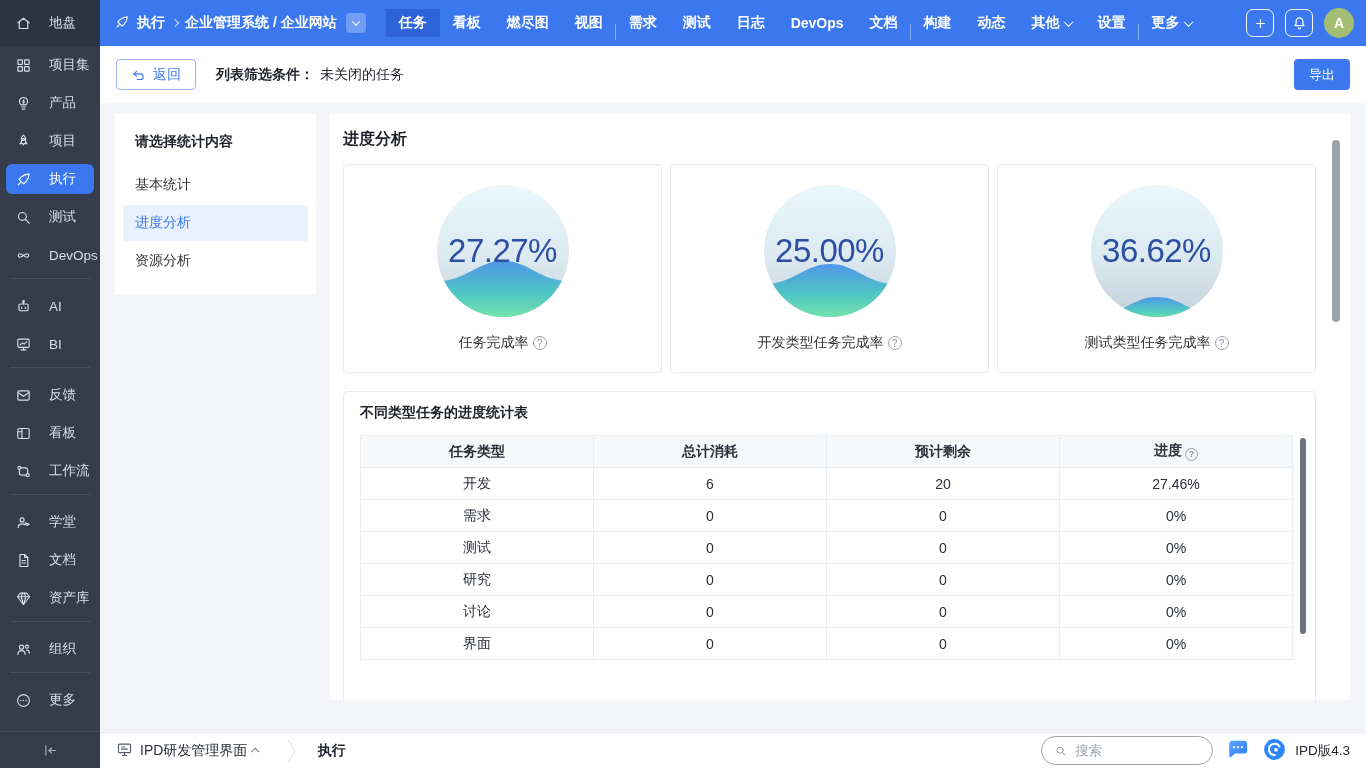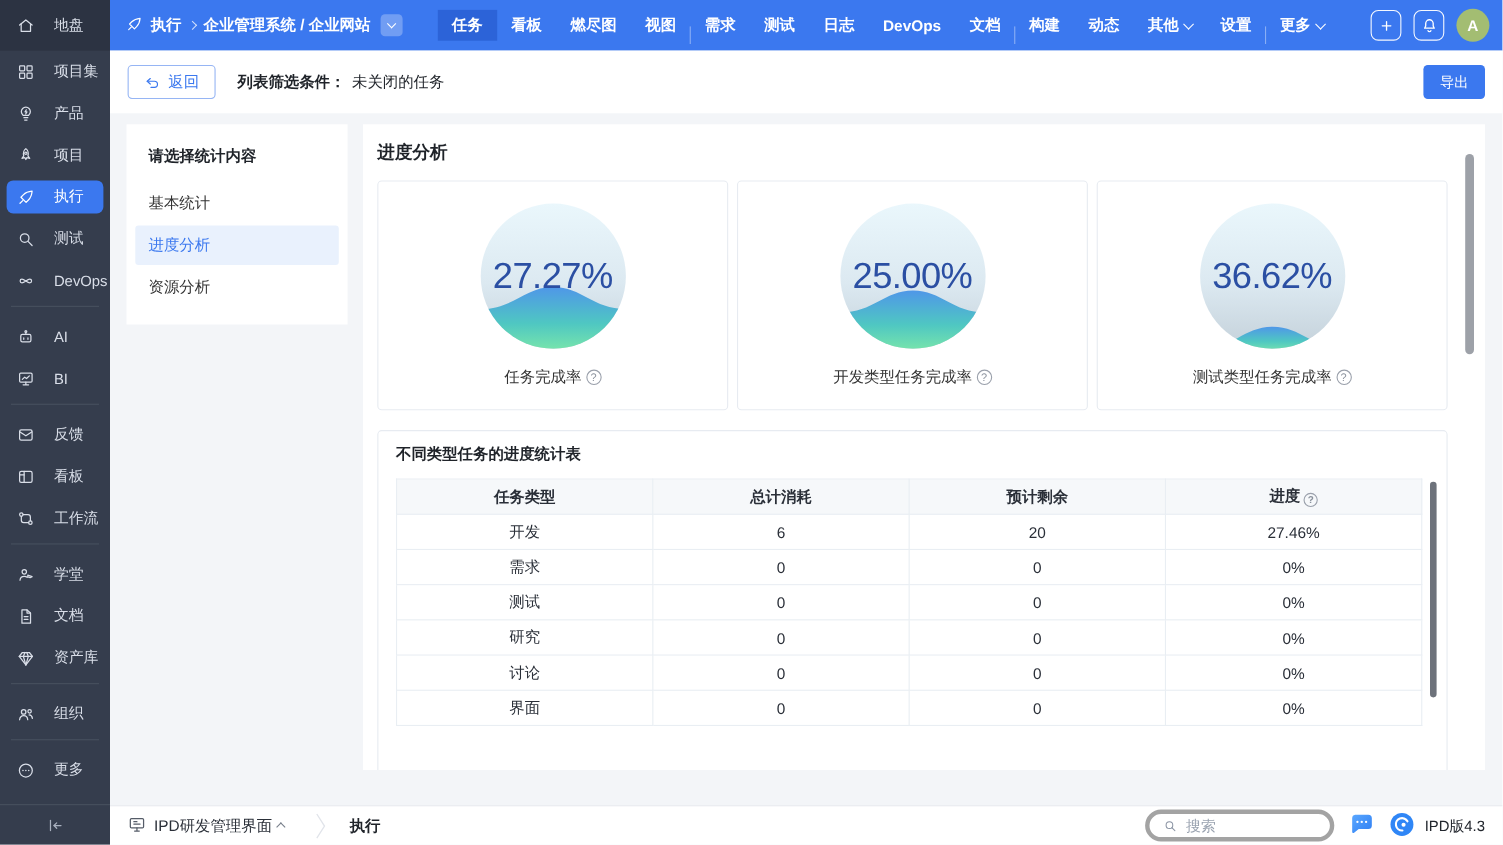--- a/index.html
+++ b/index.html
@@ -30,21 +30,21 @@
   .crumb { display:flex; align-items:center; gap:7px; font-weight:bold; white-space:nowrap; }
   .crumb .ic svg { width:16px; height:16px; }
   .chev { width:7px; height:7px; border-right:1.6px solid currentColor; border-bottom:1.6px solid currentColor;
     display:inline-block; flex:none; }
   .chev.right { transform:rotate(-45deg); opacity:.75; width:6px; height:6px; }
   .chev.down { transform:rotate(45deg) translate(-1px,-1px); }
   .chev.up { transform:rotate(-135deg) translateY(-2px); }
   .proj-dd { width:20px; height:20px; border-radius:4px; background:rgba(255,255,255,.28);
     display:flex; align-items:center; justify-content:center; cursor:pointer; margin-left:2px; }
   .proj-dd .chev { width:6px; height:6px; }
-  .tabs { display:flex; align-items:stretch; height:28px; margin-left:32px;text-align:right; }
+  .tabs { display:flex; align-items:stretch; height:28px; margin-left:20px;text-align:right; }
   .tab { display:flex; align-items:center; gap:5px; padding:0 13px; font-weight:bold; cursor:pointer; position:relative; white-space:nowrap; }
   .tab.active { background:#2c63d8; }
   .tab.divider-before::before { content:''; position:absolute; left:-0.5px; top:15px; width:1px; height:16px; background:rgba(255,255,255,.4); }
   .top-actions { margin-left:auto; display:flex; align-items:center; }
   .icon-btn { width:28px; height:28px; border:1.5px solid rgba(255,255,255,.95); border-radius:7px;
     display:flex; align-items:center; justify-content:center; margin-left:11px; cursor:pointer; }
   .icon-btn svg { width:17px; height:17px; fill:none; stroke:#fff; stroke-width:1.7; stroke-linecap:round; stroke-linejoin:round; }
   .avatar { width:30px; height:30px; border-radius:50%; background:#a3bd72; color:#fff; font-weight:bold;
     display:flex; align-items:center; justify-content:center; margin-left:11px; cursor:pointer; }
 
@@ -93,21 +93,21 @@
 
   
   .footer { height:36px; flex:none; background:#fff; border-top:1px solid #e7e9ee; display:flex; align-items:center; padding:0 16px; }
   .fw { display:flex; align-items:center; gap:7px; color:#2a2f38; cursor:pointer; }
   .fw .ic svg { width:17px; height:17px; stroke:#555c68; }
   .fw .chev { width:5.5px; height:5.5px; border-color:#777e8a; }
   .fsep { margin:0 20px 0 26px; display:flex; }
   .fsep svg { width:12px; height:26px; fill:none; stroke:#e1e4ea; stroke-width:1.2; }
   .fsection { font-weight:bold; }
   .fright { margin-left:auto; display:flex; align-items:center; gap:12px; }
-  .search-pill { width:172px; height:29px; border:4px solid #a3a3a3; border-radius:15px; display:flex;
+  .search-pill { width:172px; height:29px; border:1px solid #a3a3a3; border-radius:15px; display:flex;
     align-items:center; gap:7px; padding:0 12px; background:#fff; }
   .search-pill svg { width:14px; height:14px; flex:none; fill:none; stroke:#8a93a3; stroke-width:1.6; stroke-linecap:round; }
   .search-pill input { border:none; outline:none; width:100%; font-size:13.5px; background:transparent;
     font-family:"Liberation Sans","DejaVu Sans",sans-serif; color:#333; }
   .search-pill input::placeholder { color:#9aa3b0; }
   .chat-ic svg { width:25px; height:22px; }
   .logo-ic svg { width:25px; height:25px; }
   .version { font-size:13.5px; color:#22262d; margin-left:-4px; }
 </style>
 </head>

